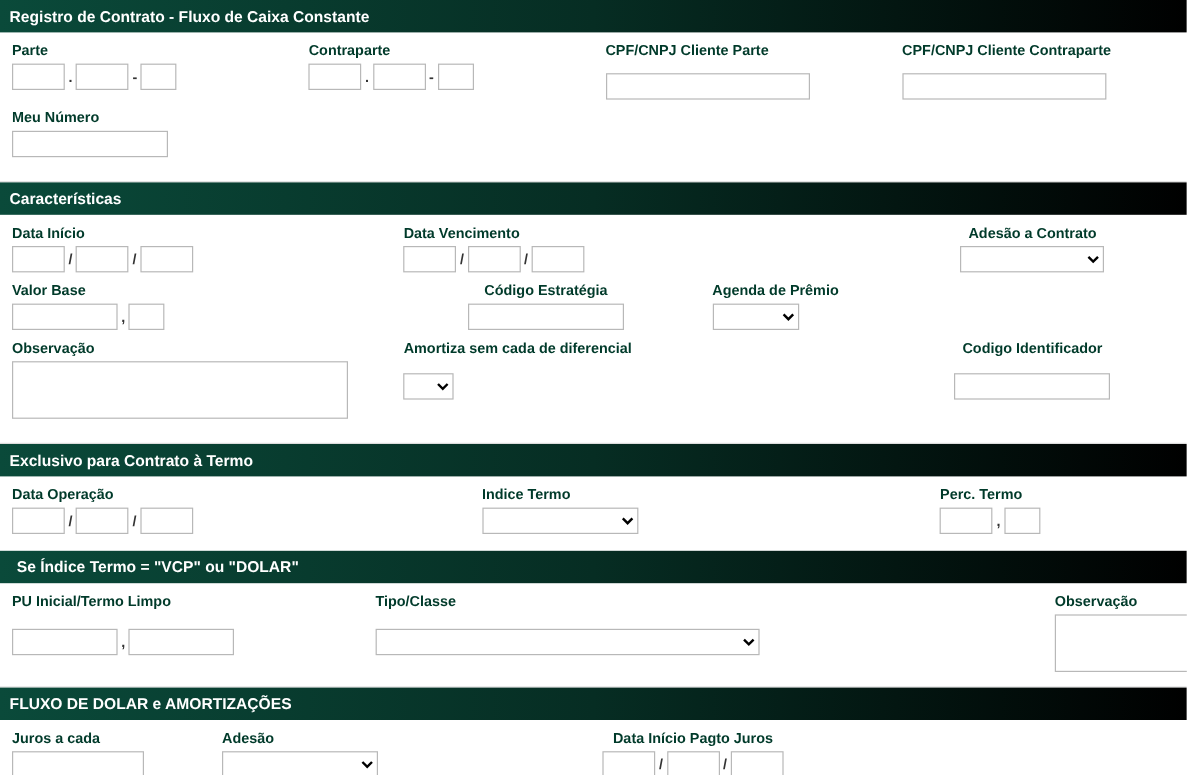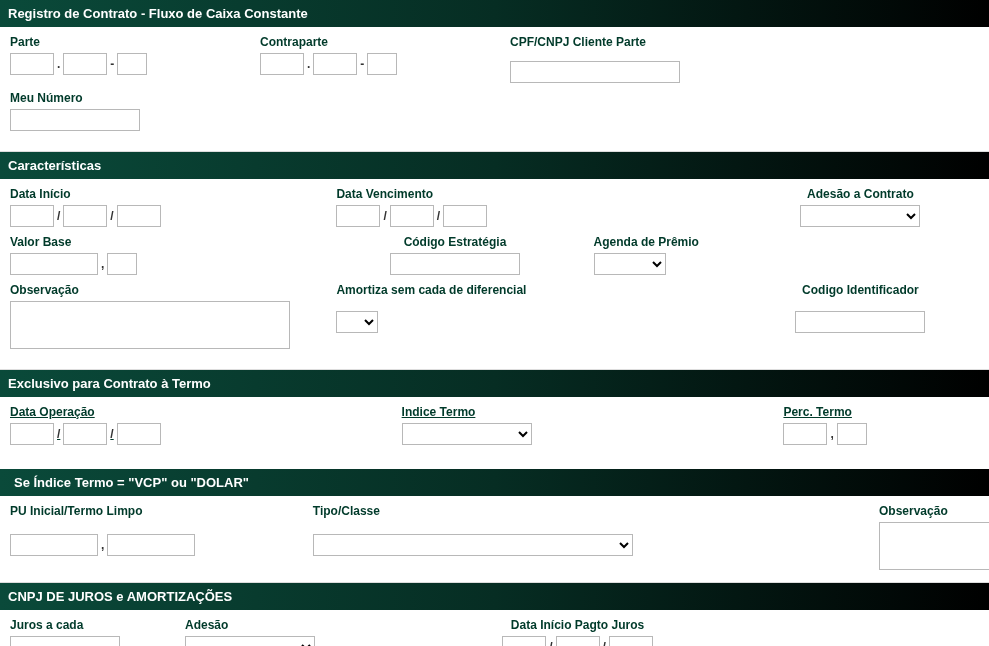--- a/index.html
+++ b/index.html
@@ -96,20 +96,25 @@
           <input type="text" class="input-sm" style="">
           <span class="sep">-</span>
           <input type="text" class="input-xs" style="">
         </div>
       </div>
       <div class="field col3">
         <span class="label">CPF/CNPJ Cliente Parte</span>
         <div style="height:4px"></div>
         <input type="text" class="input-xl" style="">
       </div>
+      <div class="field col4">
+        <span class="label">CPF/CNPJ Cliente Contraparte</span>
+        <div style="height:4px"></div>
+        <input type="text" class="input-xl" style="">
+      </div>
     </div>
     <div class="row">
       <div class="field col1">
         <span class="label">Meu Número</span>
         <input type="text" class="input-lg" style="">
       </div>
     </div>
   </div>
 
   <div class="section-header">Características</div>
@@ -170,21 +175,21 @@
       </div>
       <div class="field c2-3">
         <span class="label">Codigo Identificador</span>
         <div style="height:6px"></div>
         <input type="text" class="input-lg" style="">
       </div>
     </div>
   </div>
 
   <div class="section-header">Exclusivo para Contrato à Termo</div>
-  <div class="section-body" style="padding-bottom:20px;border-bottom:none;text-decoration:underline;">
+  <div class="section-body" style="padding-bottom:10px;border-bottom:none;">
     <div class="row" style="margin-bottom:4px">
       <div class="field c3-1">
         <span class="label">Data Operação</span>
         <div class="inline">
           <input type="text" class="input-sm" style="">
           <span class="sep">/</span>
           <input type="text" class="input-sm" style="">
           <span class="sep">/</span>
           <input type="text" class="input-sm" style="">
         </div>
@@ -221,21 +226,21 @@
         <div style="height:8px"></div>
         <select class="sel-tipoclasse"></select>
       </div>
       <div class="field c4-3">
         <span class="label">Observação</span>
         <div class="denom"></div>
       </div>
     </div>
   </div>
 
-  <div class="section-header">CNPJ DE JUROS e AMORTIZAÇÕES</div>
+  <div class="section-header">FLUXO DE DOLAR e AMORTIZAÇÕES</div>
   <div class="section-body" style="border-bottom:none;">
     <div class="row">
       <div class="field c5-1">
         <span class="label">Juros a cada</span>
         <input type="text" style="width: 110px;">
       </div>
       <div class="field c5-2">
         <span class="label">Adesão</span>
         <select class="sel-periodo"></select>
       </div>

